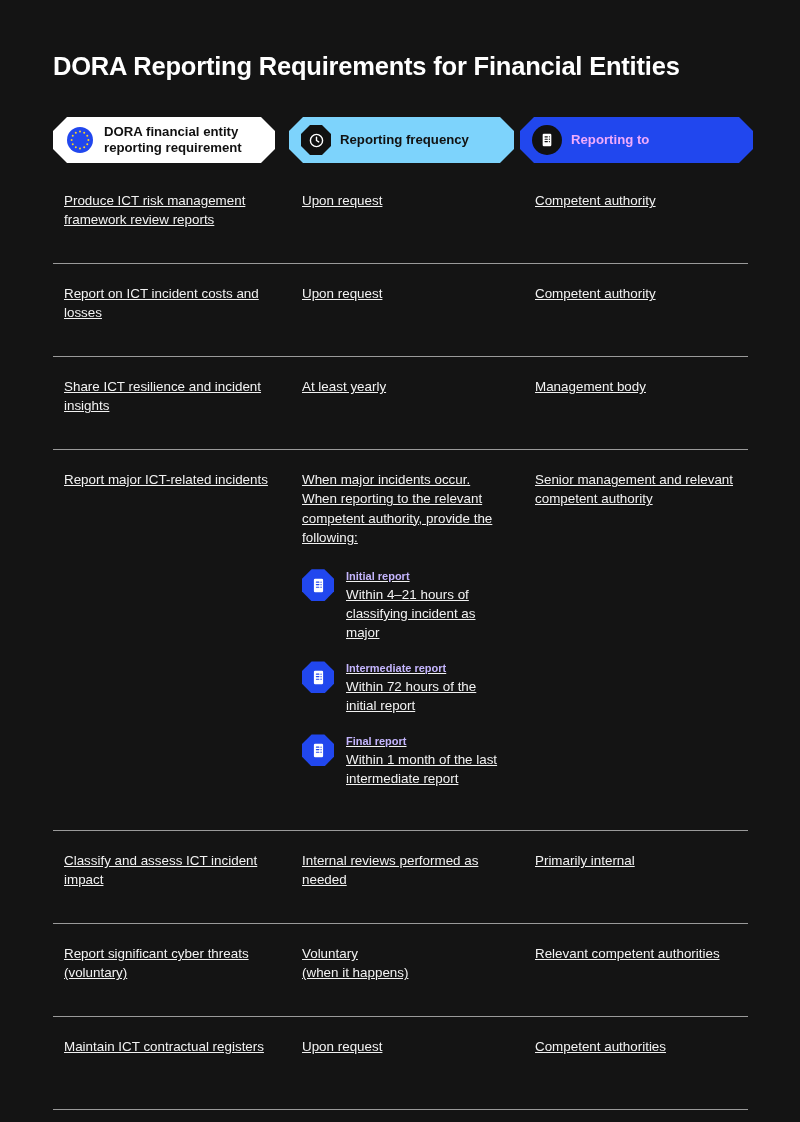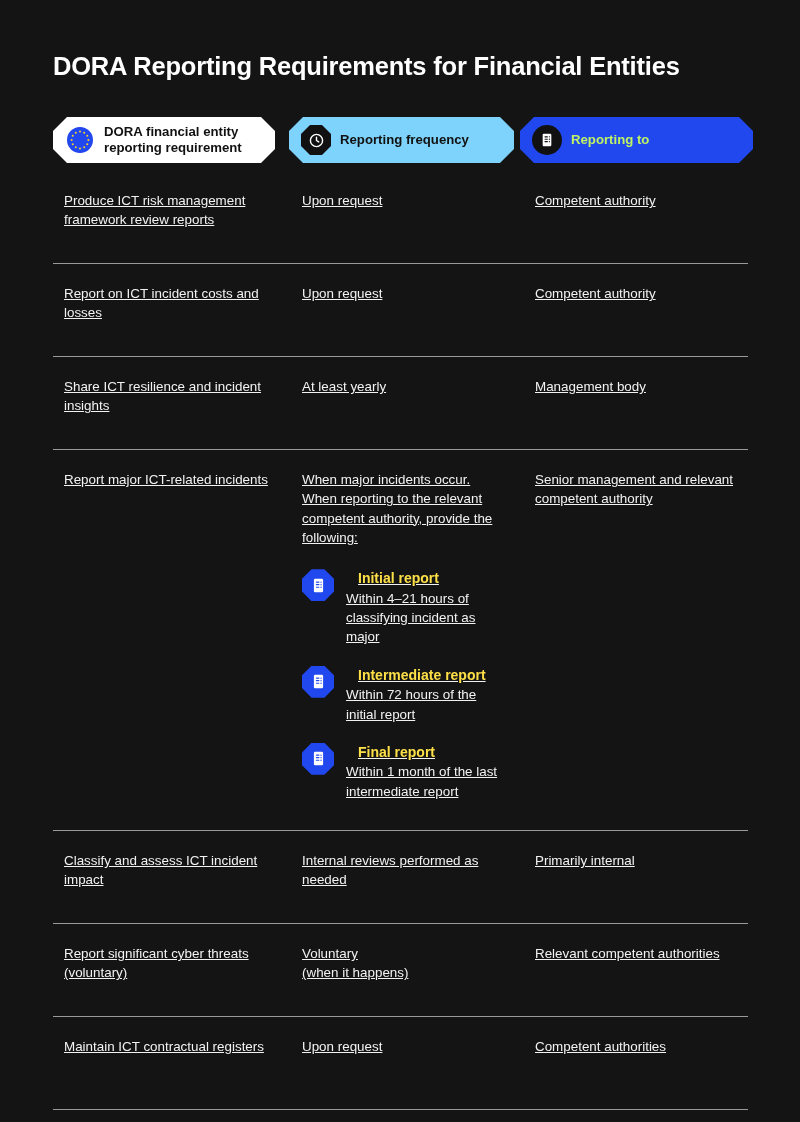--- a/index.html
+++ b/index.html
@@ -61,21 +61,21 @@
   .badge-3 { left: 467px; width: 233px; background: #2147ee; }
 
   .badge-label {
     font-size: 13.2px;
     font-weight: 700;
     line-height: 1.18;
     margin-left: 9px;
   }
   .badge-1 .badge-label { color: #111111; }
   .badge-2 .badge-label { color: #111111; }
-  .badge-3 .badge-label { color: #bef264; }
+  .badge-3 .badge-label { color: #f0abfc; }
 
   .badge-icon {
     flex: 0 0 auto;
     width: 30px;
     height: 30px;
     position: relative;
     display: flex;
     align-items: center;
     justify-content: center;
   }
@@ -166,25 +166,24 @@
       30% 0, 70% 0, 100% 30%, 100% 70%,
       70% 100%, 30% 100%, 0 70%, 0 30%
     );
     margin-top: 0px;
   }
 
   .sub-text { margin-left: 12px; }
 
   .sub-title {
     display: block;
-    font-size: 14px;
+    font-size: 11px;
     font-weight: 700;
-    color: #fde047;
+    color: #c4b5fd;
     line-height: 1.4;
-    margin-left: 12px;
   }
   .sub-desc {
     display: block;
     font-size: 13.4px;
     font-weight: 400;
     color: #f2f2f2;
     line-height: 1.44;
   }
 
   

